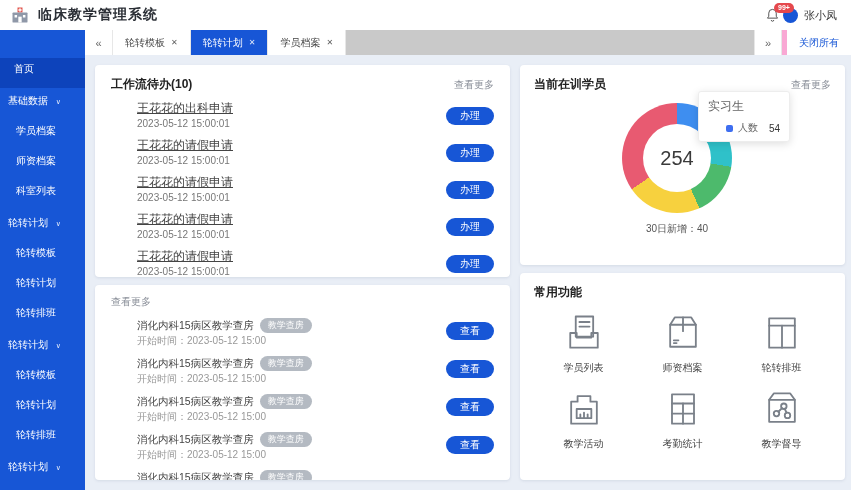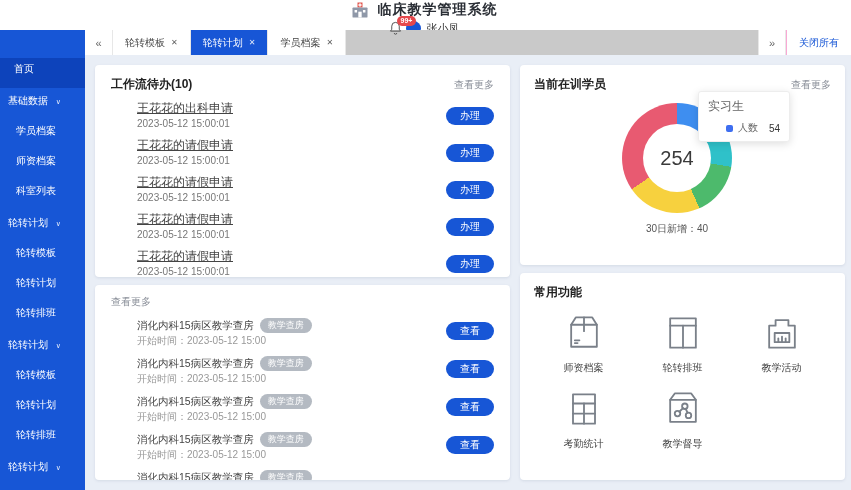--- a/index.html
+++ b/index.html
@@ -7,21 +7,20 @@
   body {
     font-family: "Liberation Sans", "DejaVu Sans", sans-serif;
     background: #e9eef6;
     color: #333;
   }
   
   .topbar {
     height: 30px; background: #fff;
     display: flex; align-items: center; justify-content: space-between;
     padding: 0 14px 0 10px;
-    flex-direction: column;
   }
   .brand { display: flex; align-items: center; gap: 8px; }
   .brand-title { font-size: 14px; font-weight: bold; color: #2b2f36; letter-spacing: 1px; }
   .topbar-right { display: flex; align-items: center; gap: 0; }
   .bell-wrap { position: relative; width: 18px; height: 16px; cursor: pointer; }
   .badge {
     position: absolute; top: -4px; left: 9px;
     background: #e5484d; color: #fff; font-size: 7px; font-weight: bold;
     padding: 1px 4px; border-radius: 7px; line-height: 1.2; white-space: nowrap;
   }
@@ -41,21 +40,21 @@
   .tab {
     display: flex; align-items: center; gap: 6px; padding: 0 12px;
     font-size: 10px; color: #444; background: #fff;
     border-right: 1px solid #e7e7e7; cursor: pointer; white-space: nowrap;
   }
   .tab.active { background: #1756d6; color: #fff; }
   .tab-close { font-size: 8px; opacity: .85; }
   .tab-filler { flex: 1; background: #c9c9c9; }
   .expandbtn { border-left: 1px solid #e7e7e7; border-right: 1px solid #e7e7e7; }
   .closeall {
-    background: #fff; border: none; border-left: 1px solid #f9a8d4;
+    background: #fff; border: none; border-left: 5px solid #f9a8d4;
     padding: 0 12px; font-size: 10px; color: #1756d6; cursor: pointer;
     display: flex; align-items: center; white-space: nowrap;
   }
 
   
   .layout { display: flex; height: 435px; }
   .sidebar { width: 85px; flex: none; background: #1756d6; padding-top: 3px; overflow: hidden; }
   .side-item {
     height: 30px; line-height: 21px; font-size: 10px; color: #fff;
     padding-left: 14px; cursor: pointer; white-space: nowrap;
@@ -415,20 +414,29 @@
           </div>
         </div>
       </section>
 
       <section class="card card-functions">
         <div class="card-head">
           <span class="card-title">常用功能</span>
         </div>
         <div class="func-grid">
 
+            <div class="func-cell">
+              <span class="func-icon"><svg viewBox="0 0 48 48">
+                  <rect x="15" y="6" width="19" height="22"></rect>
+                  <line x1="19" y1="12" x2="30" y2="12"></line>
+                  <line x1="19" y1="17" x2="30" y2="17"></line>
+                  <path d="M9 24 v16 h30 v-16 h-7 v5 H16 v-5 z"></path>
+                </svg></span>
+              <span class="func-label">学员列表</span>
+            </div>
 
             <div class="func-cell">
               <span class="func-icon"><svg viewBox="0 0 48 48">
                   <rect x="10" y="15" width="28" height="24"></rect>
                   <path d="M10 15 L15 7 h18 l5 8"></path>
                   <line x1="24" y1="7" x2="24" y2="22"></line>
                   <line x1="14" y1="32" x2="19" y2="32"></line>
                   <line x1="14" y1="35" x2="17" y2="35"></line>
                 </svg></span>
               <span class="func-label">师资档案</span>

